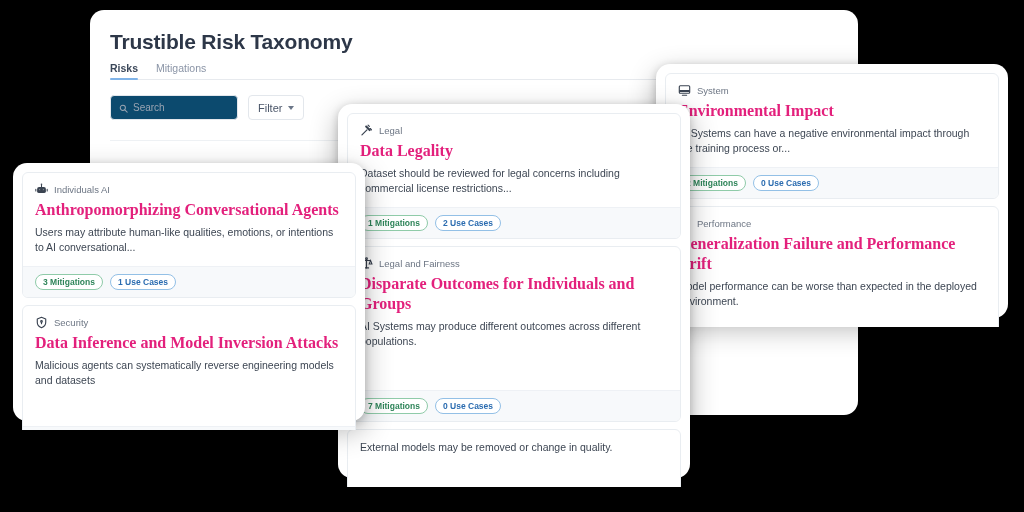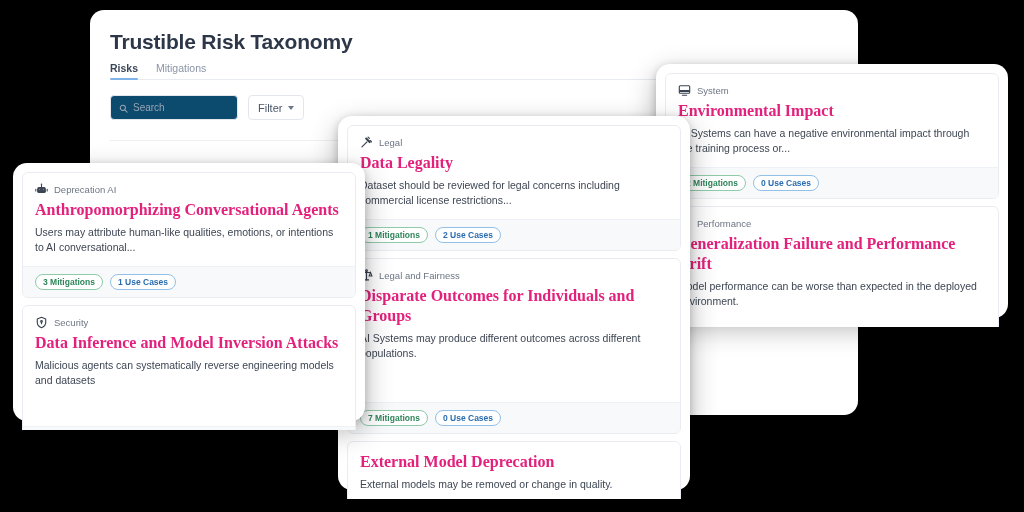--- a/index.html
+++ b/index.html
@@ -13,21 +13,21 @@
 
   
   .panel {
     position: absolute;
     background: #ffffff;
     border-radius: 14px;
     box-shadow: 0 10px 28px rgba(0,0,0,0.30), 0 2px 8px rgba(0,0,0,0.18);
   }
   #panel-main   { left: 90px;  top: 10px;  width: 768px; height: 405px; z-index: 1; }
   #panel-right  { left: 656px; top: 64px;  width: 352px; height: 254px; z-index: 2; }
-  #panel-mid    { left: 338px; top: 116px; width: 352px; height: 374px; z-index: 3; }
+  #panel-mid    { left: 338px; top: 104px; width: 352px; height: 374px; z-index: 3; }
   #panel-left   { left: 13px;  top: 163px; width: 352px; height: 258px; z-index: 4; }
 
   
   .page-title {
     position: absolute; left: 20px; top: 20px;
     font-size: 21px; font-weight: 600; color: #2d3748;
     letter-spacing: -0.2px;
   }
   .tabs {
     position: absolute; left: 20px; top: 52px; right: 20px;
@@ -233,21 +233,20 @@
           <div style="height:30px"></div>
         </div>
         <div class="card-footer">
           <span class="badge mit">7 Mitigations</span>
           <span class="badge uc">0 Use Cases</span>
         </div>
       </div>
 
       <div class="card">
         <div class="card-body">
-          <div class="risk-title">External Model Deprecation</div>
           <div class="risk-desc">External models may be removed or change in quality.</div>
           <div style="height:34px"></div>
         </div>
 
       </div>
 
     </div>
   </div>
 
   <div class="panel" id="panel-left">
@@ -259,21 +258,21 @@
             <span class="cat-icon">
               <svg viewBox="0 0 16 16" fill="none" stroke="#3a4351" stroke-width="1.3">
                 <rect x="2.6" y="5" width="10.8" height="7.4" rx="2.4" fill="#3a4351" stroke="none"></rect>
                 <circle cx="5.9" cy="8.3" r="1.15" fill="#fff"></circle>
                 <circle cx="10.1" cy="8.3" r="1.15" fill="#fff"></circle>
                 <path d="M8 2.1v2.7" stroke-linecap="round"></path>
                 <circle cx="8" cy="1.6" r="1" fill="#3a4351" stroke="none"></circle>
                 <path d="M1 7.6v2.2M15 7.6v2.2" stroke-linecap="round"></path>
               </svg>
             </span>
-            <span class="cat-label">Deprecation AI</span>
+            <span class="cat-label">Individuals AI</span>
           </div>
           <div class="risk-title">Anthropomorphizing Conversational Agents</div>
           <div class="risk-desc">Users may attribute human-like qualities, emotions, or intentions to AI conversational...</div>
         </div>
         <div class="card-footer">
           <span class="badge mit">3 Mitigations</span>
           <span class="badge uc">1 Use Cases</span>
         </div>
       </div>
 

